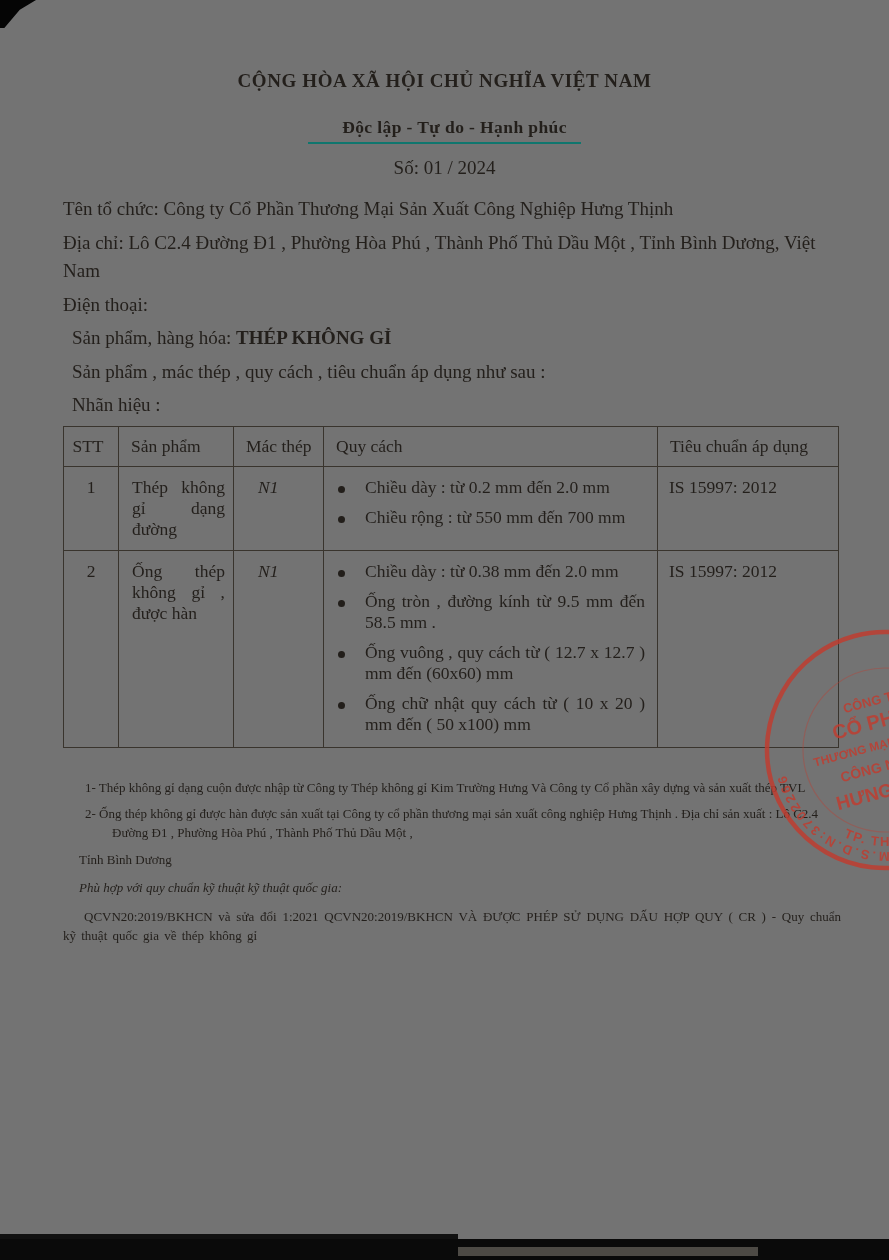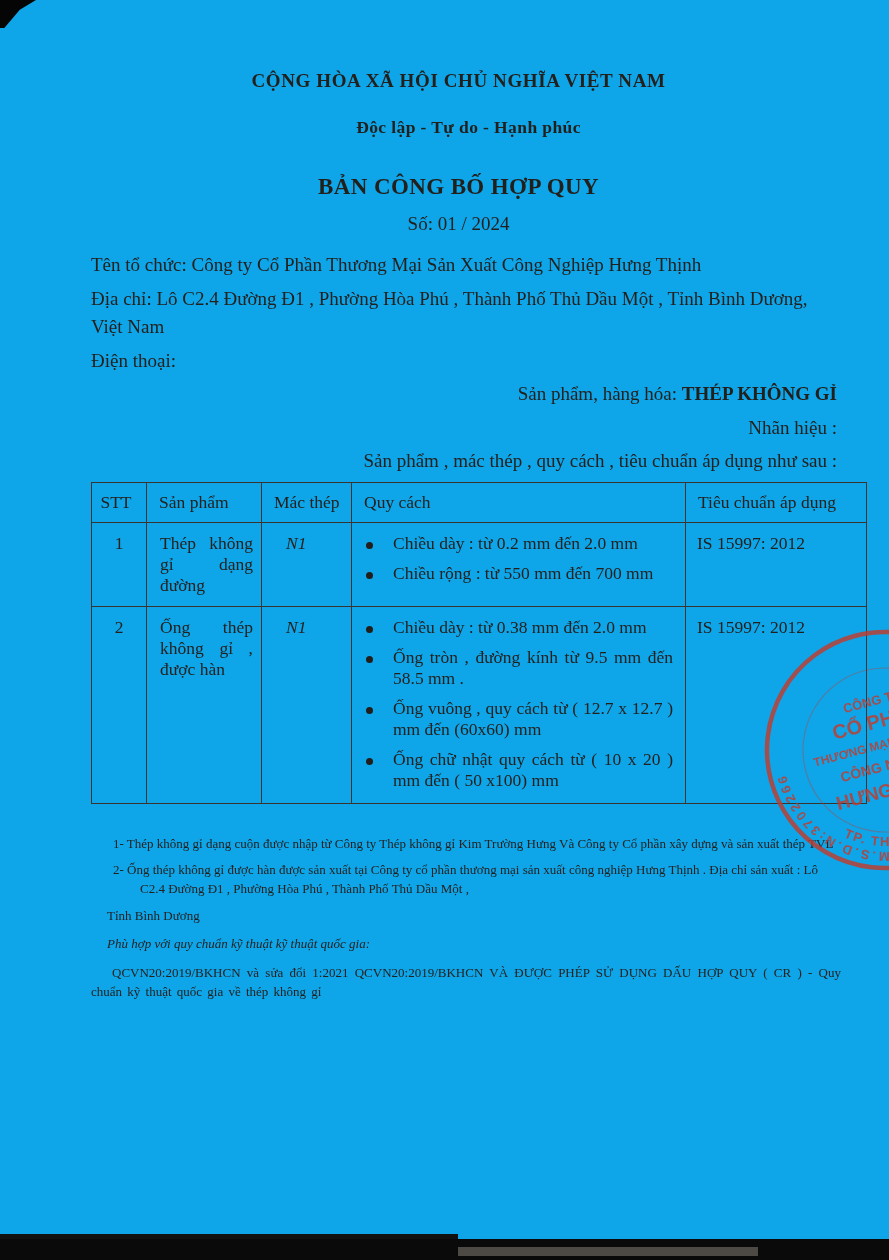--- a/index.html
+++ b/index.html
@@ -1,25 +1,24 @@
 <!DOCTYPE html>
 <html><head>
 <meta charset="utf-8">
 <style>
   * { margin:0; padding:0; box-sizing:border-box; }
   html,body { background:#d8d8d8; }
   .page {
     position:relative;
     width:889px; height:1260px;
     margin:0 auto;
-    background:#0ea5e9;
+    background:#737373;
     font-family:"Liberation Serif", serif;
     color:#231f1b;
     overflow:hidden;
-    padding-left:28px;
   }
   
   .corner-mark {
     position:absolute; top:0; left:0; width:36px; height:28px;
     background:#050505;
     clip-path:polygon(0 0, 100% 0, 55% 35%, 12% 100%, 0 100%);
   }
   .bottom-bar {
     position:absolute; left:0; bottom:0; width:100%; height:21px;
     background:#0a0a0a;
@@ -31,29 +30,29 @@
   .bottom-bar-light {
     position:absolute; left:458px; bottom:4px; width:300px; height:9px;
     background:#4d4a45;
   }
 
   .header { text-align:center; padding-top:70px; }
   .national-title { font-size:19px; font-weight:bold; letter-spacing:0.6px; }
   .motto {
     display:inline-block; margin-top:7px;
     font-size:17.5px; font-weight:bold; letter-spacing:0.4px;
-    border-bottom:2px solid #0ea5e9;
+    border-bottom:2px solid #0f766e;
     padding:0 14px 4px 34px;
   }
   .doc-title { text-align:center; margin-top:30px; font-size:23px; font-weight:bold; letter-spacing:0.4px; }
   .doc-number { text-align:center; margin-top:13px; font-size:19px; }
 
   .info { margin:16px 52px 0 63px; font-size:19px; line-height:1.5; }
   .info p { margin-top:5px; }
-  .info .sp { padding-left:9px;text-align:right; }
+  .info .sp { padding-left:9px; }
 
   table.products {
     margin:6px 0 0 63px;
     width:775px;
     border-collapse:collapse;
     font-size:17.5px;
     table-layout:fixed;
   }
   table.products th, table.products td {
     border:1.5px solid #39342d;
@@ -94,30 +93,29 @@
 
 <div class="page">
 
   <div class="corner-mark"></div>
 
   <div class="header">
     <div class="national-title">CỘNG HÒA XÃ HỘI CHỦ NGHĨA VIỆT NAM</div><br>
     <div class="motto">Độc lập - Tự do - Hạnh phúc</div>
   </div>
 
-  <div class="doc-title">BẢN CÔNG BỐ HỢP QUY</div>
   <div class="doc-number">Số: 01 / 2024</div>
 
   <div class="info">
     <p>Tên tổ chức: Công ty Cổ Phần Thương Mại Sản Xuất Công Nghiệp Hưng Thịnh</p>
     <p>Địa chỉ: Lô C2.4 Đường Đ1 , Phường Hòa Phú , Thành Phố Thủ Dầu Một , Tỉnh Bình Dương, Việt Nam</p>
     <p>Điện thoại:</p>
     <p class="sp"><span>Sản phẩm, hàng hóa: </span><b>THÉP KHÔNG GỈ</b></p>
+    <p class="sp">Sản phẩm , mác thép , quy cách , tiêu chuẩn áp dụng như sau :</p>
     <p class="sp">Nhãn hiệu :</p>
-    <p class="sp">Sản phẩm , mác thép , quy cách , tiêu chuẩn áp dụng như sau :</p>
   </div>
 
   <table class="products">
     <colgroup>
       <col style="width:55px">
         <col style="width:115px">
         <col style="width:90px">
         <col style="width:334px">
         <col style="width:181px">
     </colgroup>

